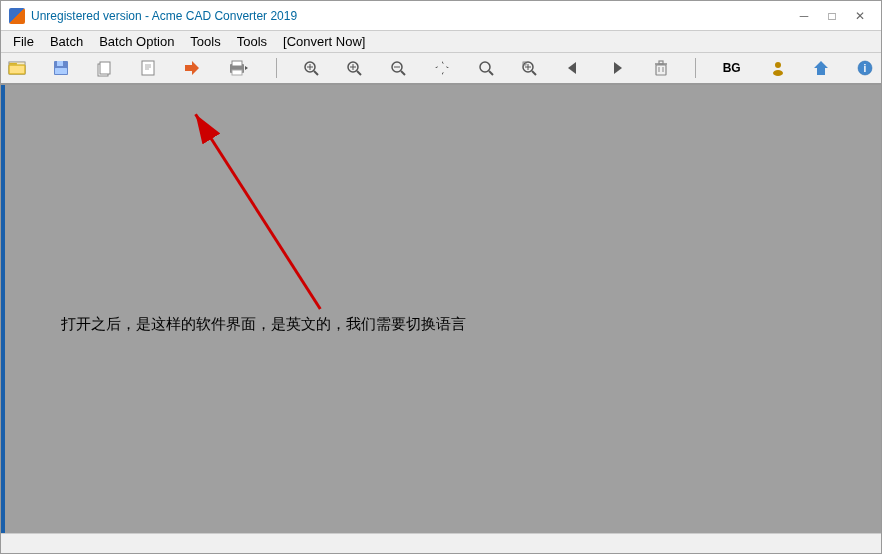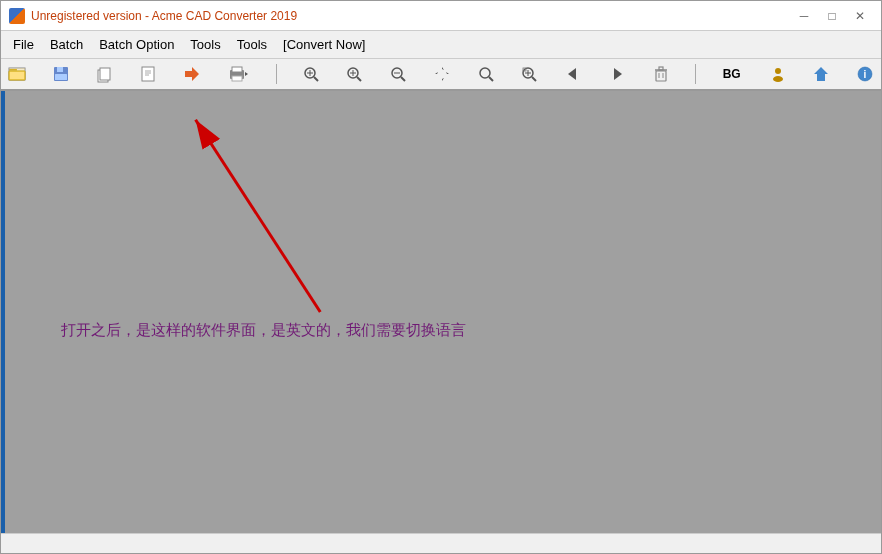--- a/index.html
+++ b/index.html
@@ -37,42 +37,42 @@
       width: 16px;
       height: 16px;
       margin-right: 6px;
       background: linear-gradient(135deg, #3a6fc4 50%, #e86a0a 50%);
       border-radius: 2px;
       flex-shrink: 0;
     }
     .titlebar-title {
       flex: 1;
       font-size: 12px;
-      color: #c2410c;
+      color: #0369a1;
     }
     .titlebar-controls {
       display: flex;
       gap: 2px;
     }
     .titlebar-btn {
       width: 26px;
       height: 20px;
       border: none;
       background: transparent;
       cursor: pointer;
       display: flex;
       align-items: center;
       justify-content: center;
       font-size: 12px;
       color: #666;
     }
 
     
     .menubar {
-      height: 28px;
+      height: 22px;
       background: #f0f0f0;
       display: flex;
       align-items: center;
       padding: 0 4px;
       border-bottom: 1px solid #ccc;
     }
     .menu-item {
       padding: 2px 8px;
       cursor: pointer;
       font-size: 13px;
@@ -149,21 +149,21 @@
       top: 0;
       left: 0;
       width: 100%;
       height: 100%;
       pointer-events: none;
     }
     .annotation-text {
       position: absolute;
       top: 230px;
       left: 60px;
-      color: #701a75;
+      color: #000000;
       font-size: 15px;
       font-family: 'SimSun', '宋体', Arial, sans-serif;
       white-space: nowrap;
     }
 
     
     .annotation-arrow {
       position: absolute;
       top: 0;
       left: 0;

